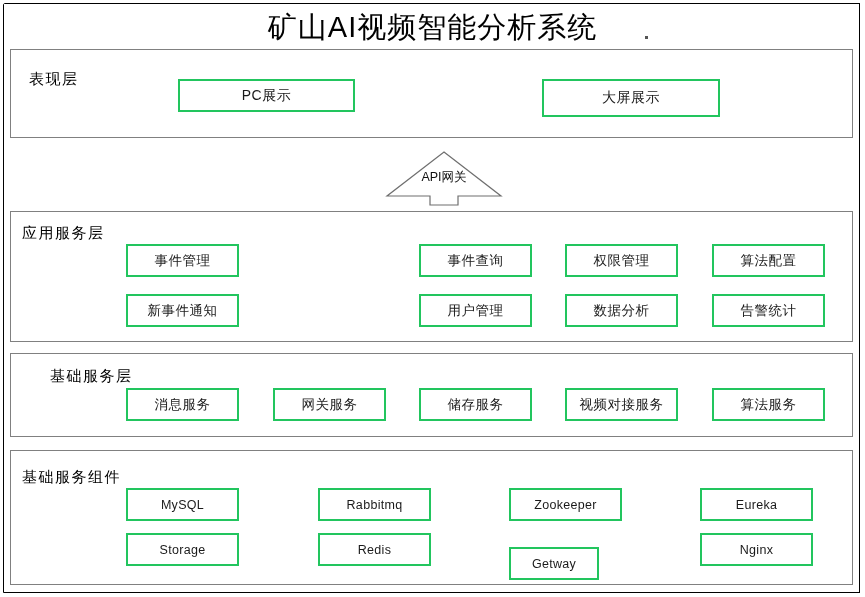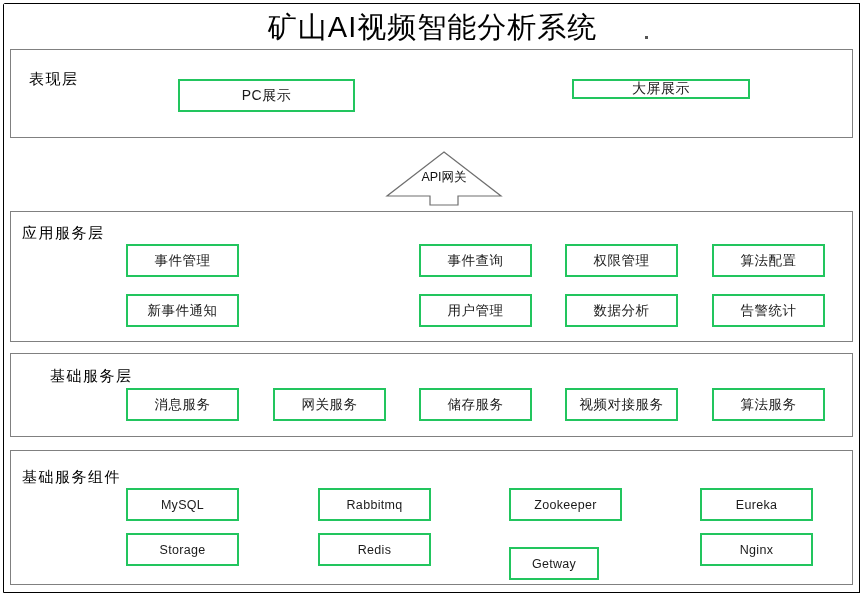--- a/index.html
+++ b/index.html
@@ -111,21 +111,21 @@
 
   <div class="outer-frame"></div>
 
   <div class="title">矿山AI视频智能分析系统</div>
   <div class="title-dot"></div>
 
   <div class="layer" style="left:10px; top:49px; width:843px; height:89px;"></div>
   <div class="layer-label" style="left:29px; top:70px;">表现层</div>
 
   <div class="node big" style="left:178px; top:79px; width:177px; height:33px;">PC展示</div>
-  <div class="node big" style="left:572px; top:79px; width:178px; height:20px;">大屏展示</div>
+  <div class="node big" style="left:542px; top:79px; width:178px; height:38px;">大屏展示</div>
 
   <div class="api-arrow">
     <svg width="120" height="56" viewBox="0 0 120 56">
       <polygon points="60,2 117,46 74,46 74,55 46,55 46,46 3,46" fill="#ffffff" stroke="#6f6f6f" stroke-width="1.2" stroke-linejoin="miter"></polygon>
     </svg>
   </div>
   <div class="api-label">API网关</div>
 
   <div class="layer" style="left:10px; top:211px; width:843px; height:131px;"></div>
   <div class="layer-label" style="left:22px; top:224px;">应用服务层</div>

